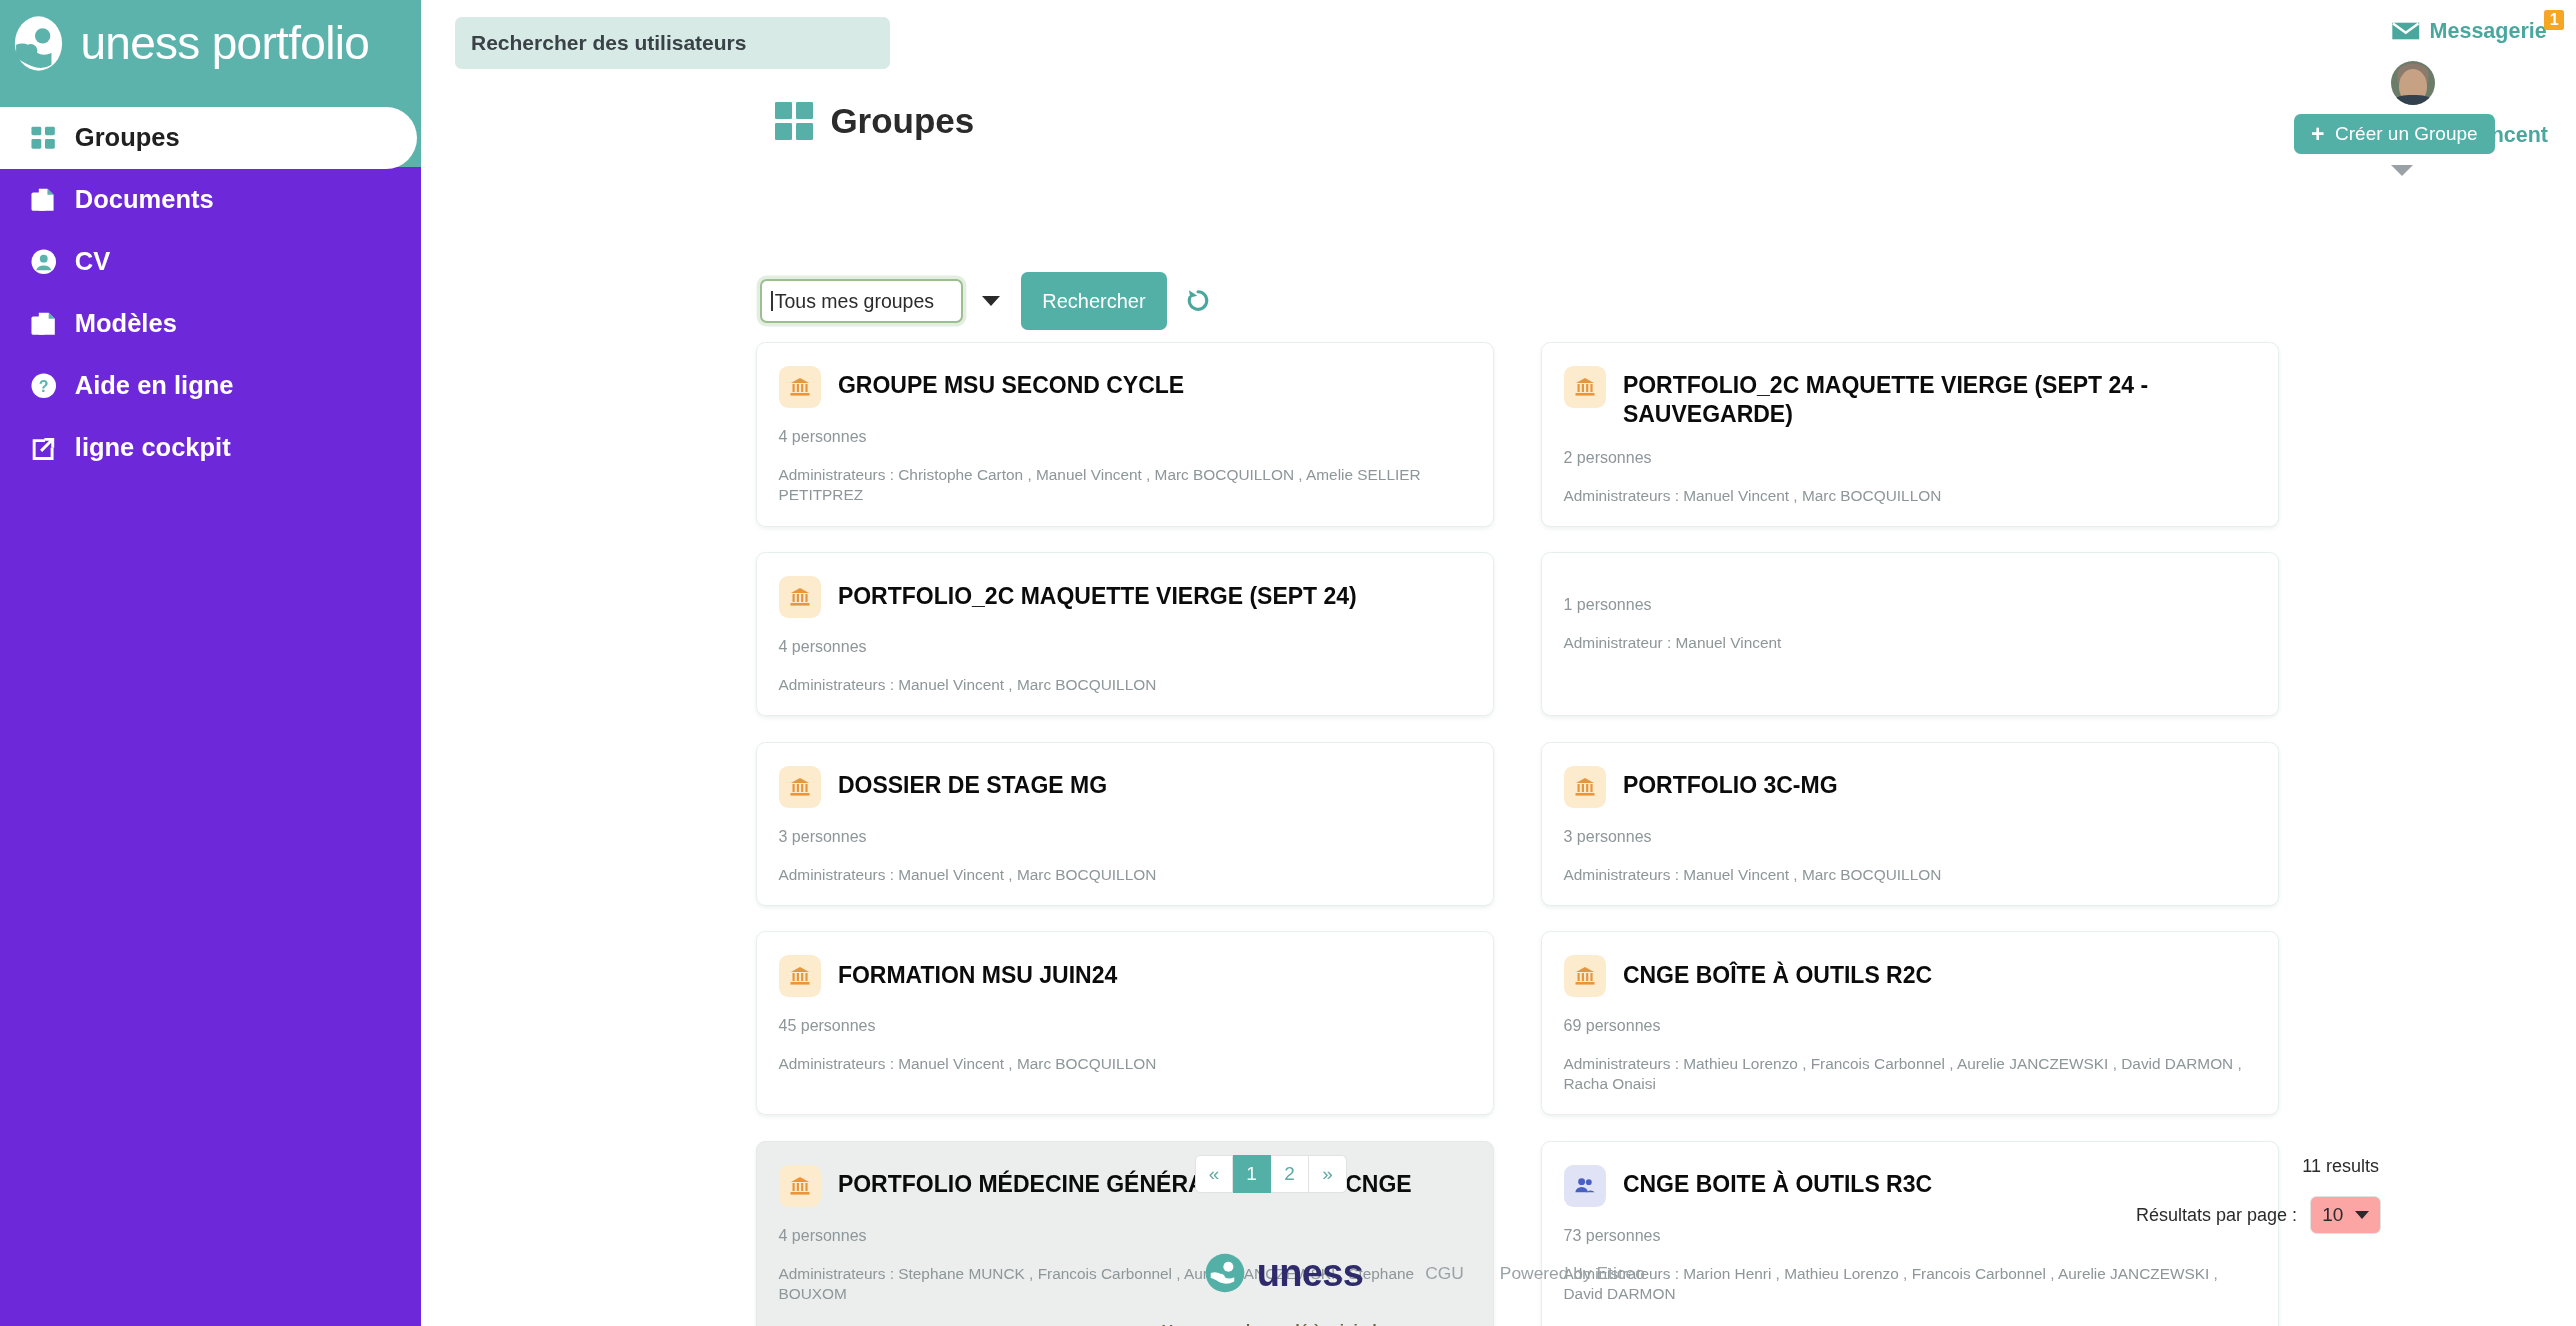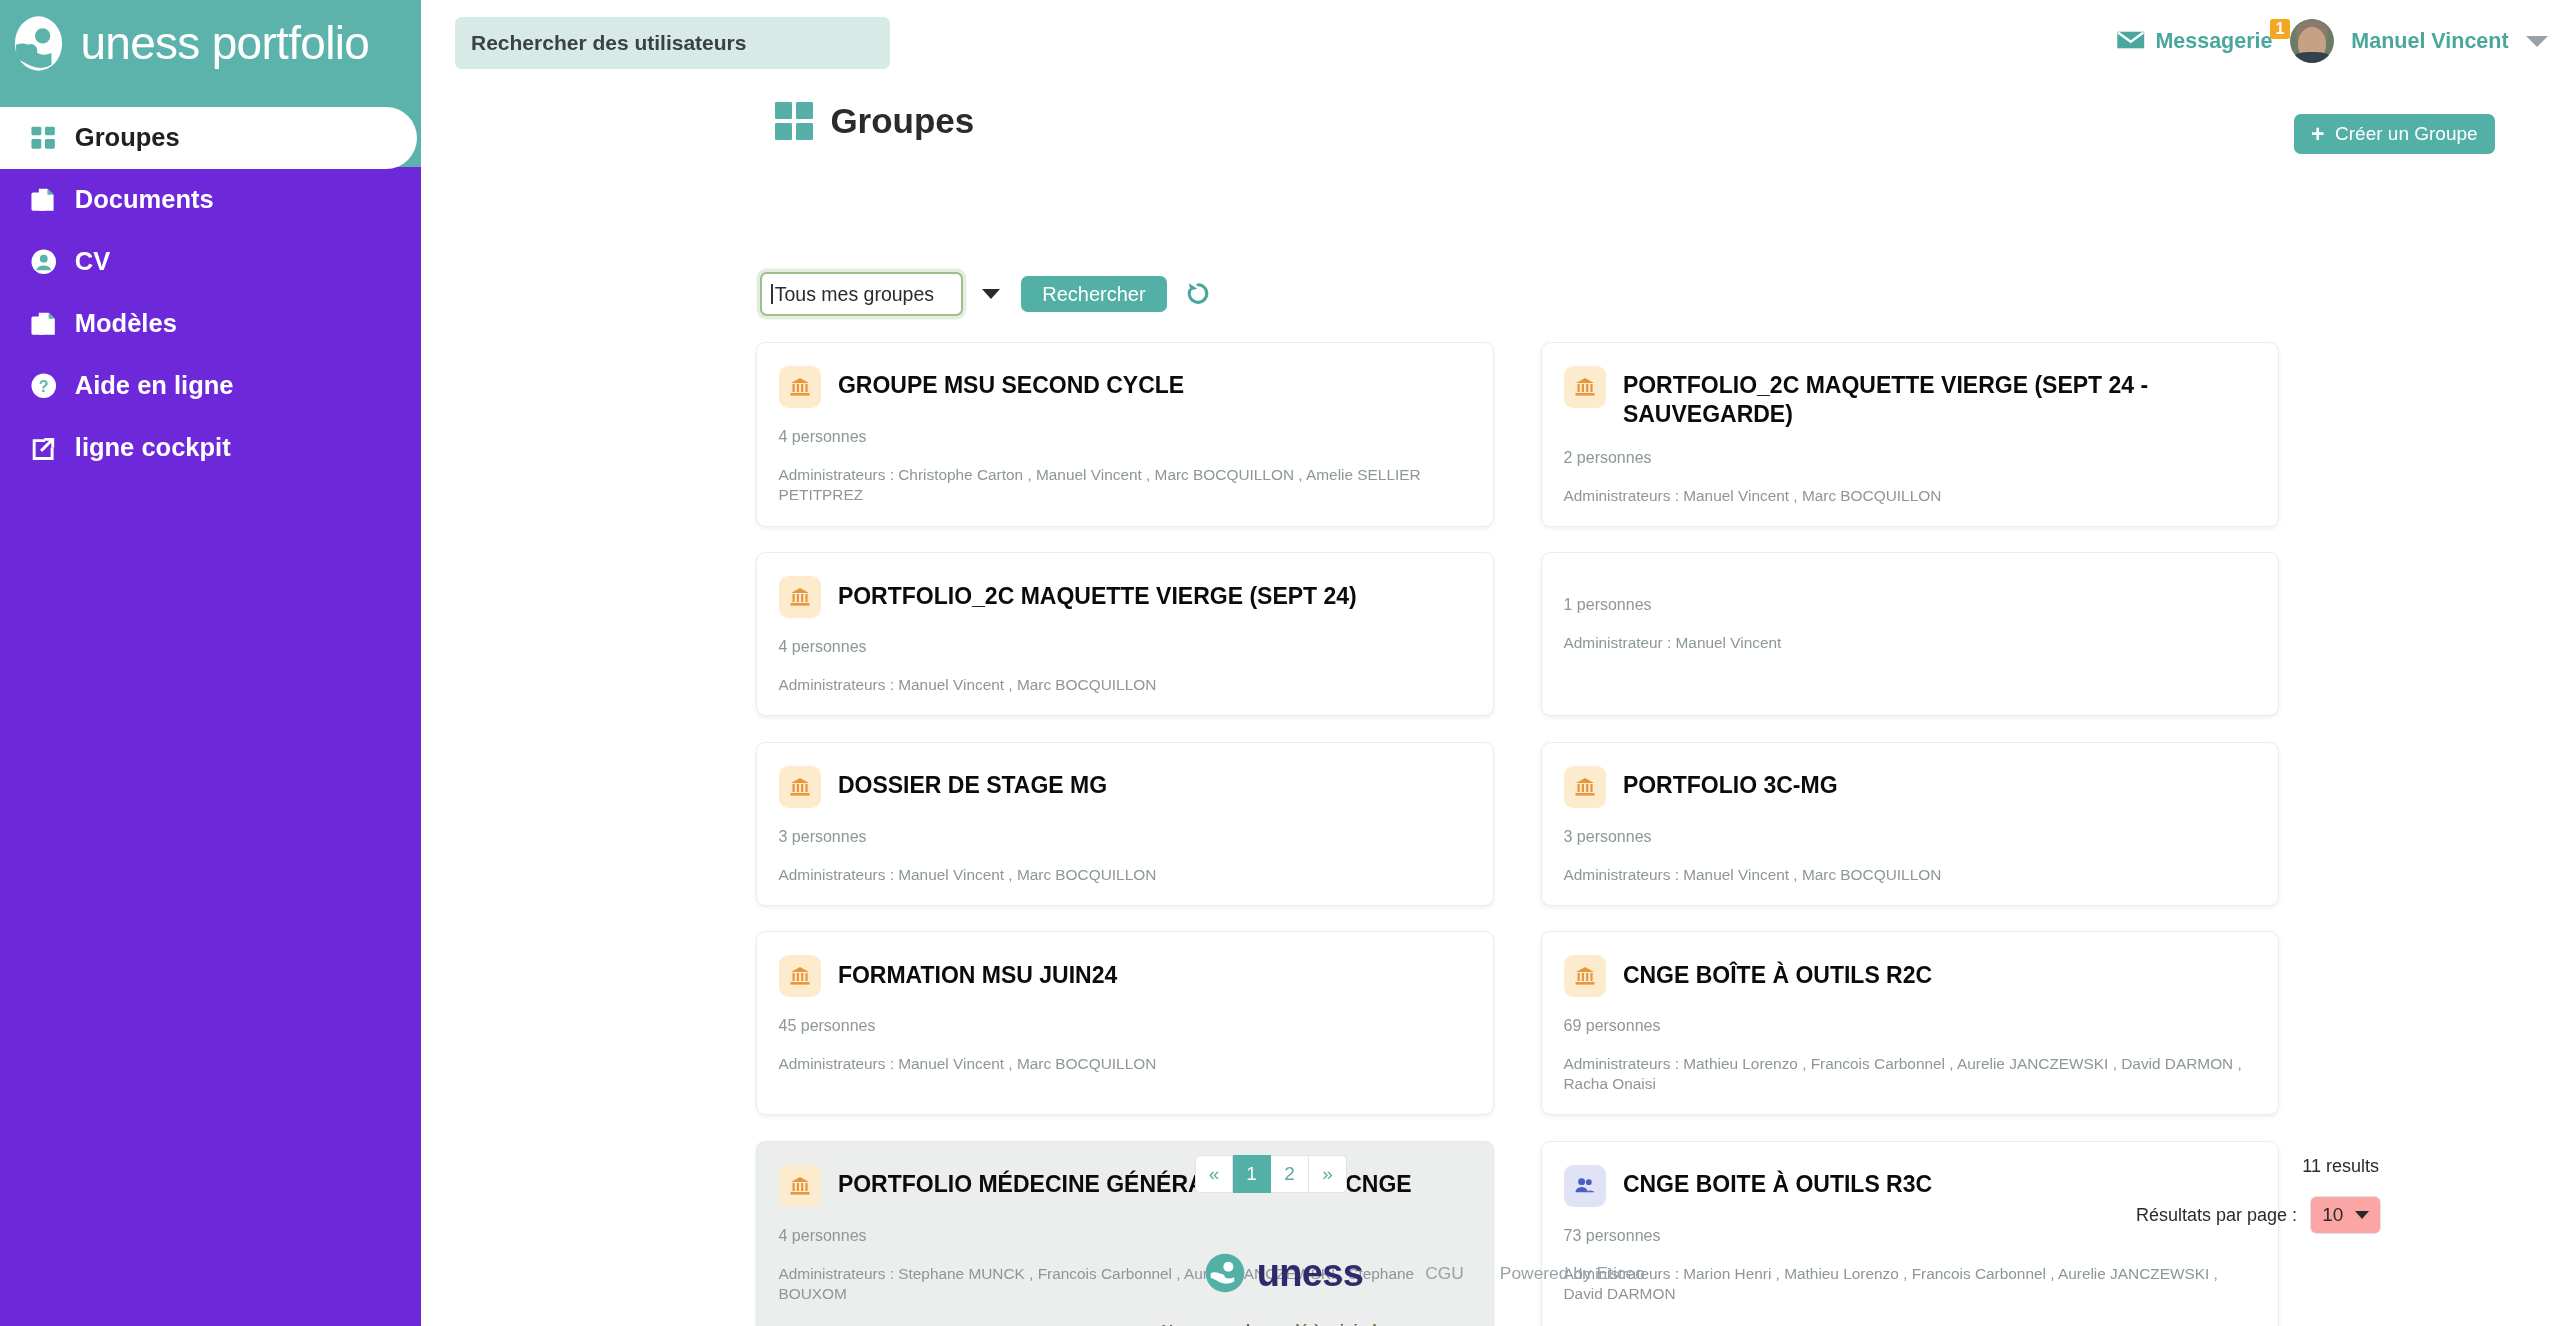--- a/index.html
+++ b/index.html
@@ -61,21 +61,21 @@
     width: 435px; height: 52px;
     background: #d7eae6; border: none; border-radius: 6.7px;
     padding: 0 16px;
     font-family: "Liberation Sans", sans-serif;
     font-size: 21px; font-weight: 700; color: #3a4248;
     line-height: 52px;
     display: flex; align-items: center;
   }
   .topright {
     position: absolute; right: 28px; top: 19px;
-    display: flex; align-items: center; gap: 17.4px;
+    display: flex; align-items: flex-start; gap: 17.4px; flex-direction: column;
   }
   .msg-link { display: flex; align-items: center; gap: 9.4px; position: relative; cursor: pointer; }
   .msg-label { color: #4aa79e; font-size: 21.5px; font-weight: 700; }
   .msg-badge {
     position: absolute; right: -17.4px; top: -9.4px;
     background: #f5a623; color: #fff;
     font-size: 16px; font-weight: 700;
     min-width: 20px; height: 20px; line-height: 20px;
     text-align: center; border-radius: 2.7px; padding: 0 3.4px;
   }
@@ -142,21 +142,21 @@
   .filter-value { font-size: 19.5px; color: #2b2b2b; }
   .filter-drop {
     width: 43px; height: 44px; margin-left: 6.7px;
     background: #fff; border-radius: 6.7px;
     display: flex; align-items: center; justify-content: center;
     cursor: pointer;
   }
   .caret-dark { width:0;height:0;border-left:9.4px solid transparent;border-right:9.4px solid transparent;border-top:10px solid #2a2a2a; }
   .search-btn {
     margin-left: 8px; background: #52b0a7; color: #fff;
-    border: none; border-radius: 6.7px; height: 36px; padding: 0 21.5px;
+    border: none; border-radius: 6.7px; height: 58px; padding: 0 21.5px;
     font-family: "Liberation Sans", sans-serif; font-size: 20px; cursor: pointer;
   }
   .reset-btn {
     margin-left: 17.4px; background: none; border: none;
     color: #4aa79e; cursor: pointer; display:flex; align-items:center;
   }
   .cards-grid {
     position: absolute; left: 335px; top: 256px;
     width: 1523px;
     display: grid; grid-template-columns: 738px 738px;

